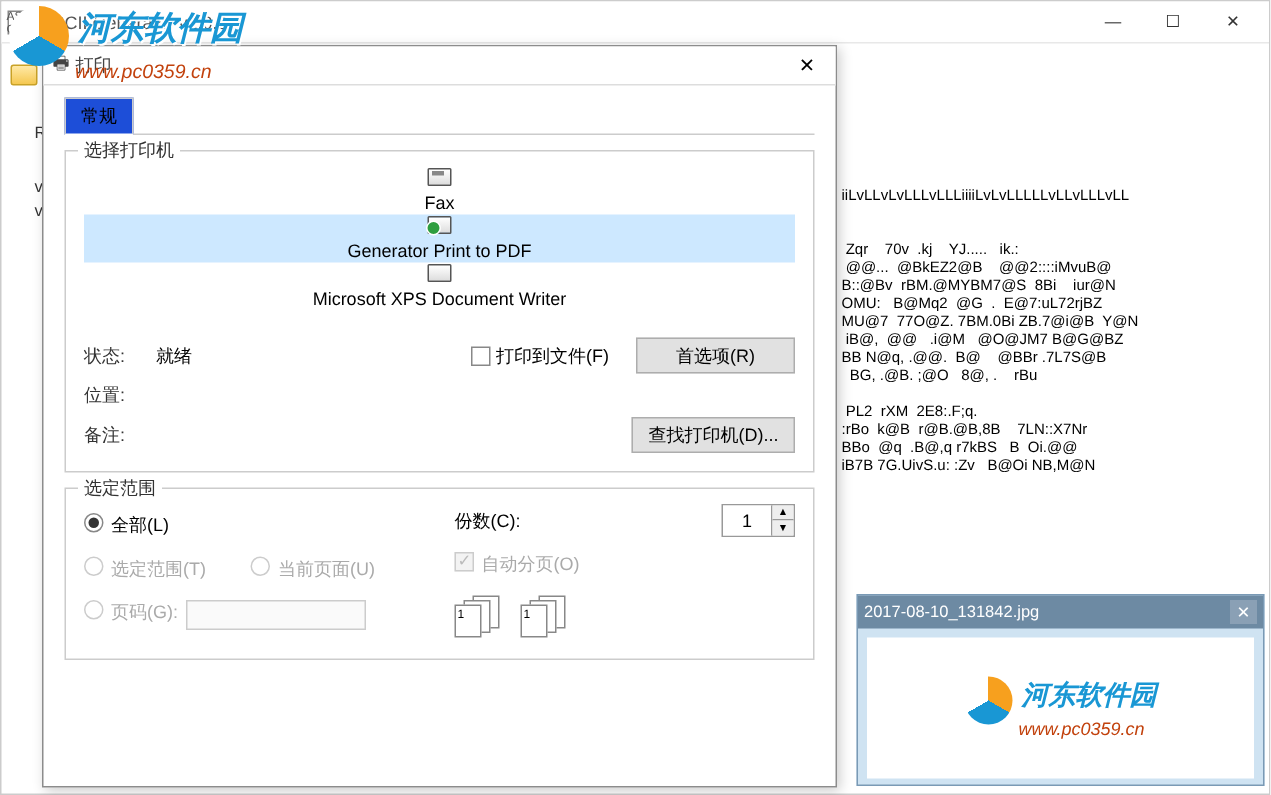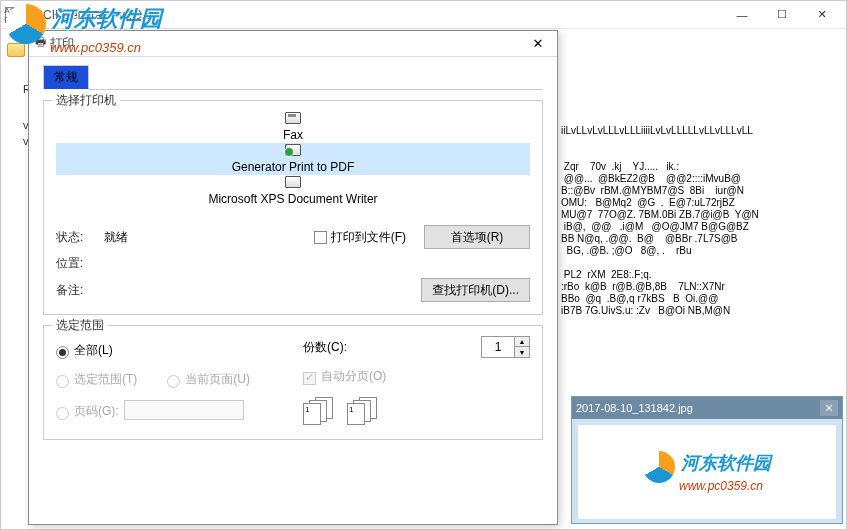--- a/index.html
+++ b/index.html
@@ -49,21 +49,21 @@
 .p-ico.pdf::before { content: ''; position: absolute; left: -2px; top: 2px; width: 8px; height: 8px; border-radius: 50%; background: #2e9e3f; border: 1px solid #fff; }
 
 .status-grid { display: grid; grid-template-columns: 48px 1fr auto; row-gap: 6px; align-items: center; margin-top: 18px; font-size: 12px; }
 .status-grid .lbl { color: #333; }
 .chk-row { display: flex; align-items: center; gap: 4px; justify-self: center; }
 .chk { width: 13px; height: 13px; border: 1px solid #888; background: #fff; display: inline-block; }
 .btn { min-width: 106px; height: 24px; border: 1px solid #adadad; background: #e1e1e1; font-size: 12px; display: flex; align-items: center; justify-content: center; padding: 0 10px; cursor: pointer; }
 
 .range-section { display: flex; gap: 20px; }
 .range-col { flex: 1; }
-.radio-row { display: flex; align-items: flex-end; gap: 5px; font-size: 12px; margin: 6px 0; }
+.radio-row { display: flex; align-items: flex-start; gap: 5px; font-size: 12px; margin: 6px 0; }
 .radio { width: 13px; height: 13px; border: 1px solid #888; border-radius: 50%; display: inline-flex; align-items: center; justify-content: center; background: #fff; }
 .radio.checked::after { content: ''; width: 7px; height: 7px; border-radius: 50%; background: #333; }
 .radio.disabled, .disabled { color: #aaa; }
 .radio.disabled { border-color: #ccc; }
 .pg-input { width: 120px; height: 20px; border: 1px solid #ccc; background: #fafafa; }
 
 .copies-row { display: flex; align-items: center; gap: 10px; font-size: 12px; margin-bottom: 10px; }
 .spin { display: flex; align-items: center; border: 1px solid #999; height: 22px; }
 .spin input { width: 32px; height: 20px; border: none; text-align: center; font-size: 12px; outline: none; }
 .spin-btns { display: flex; flex-direction: column; border-left: 1px solid #999; }

